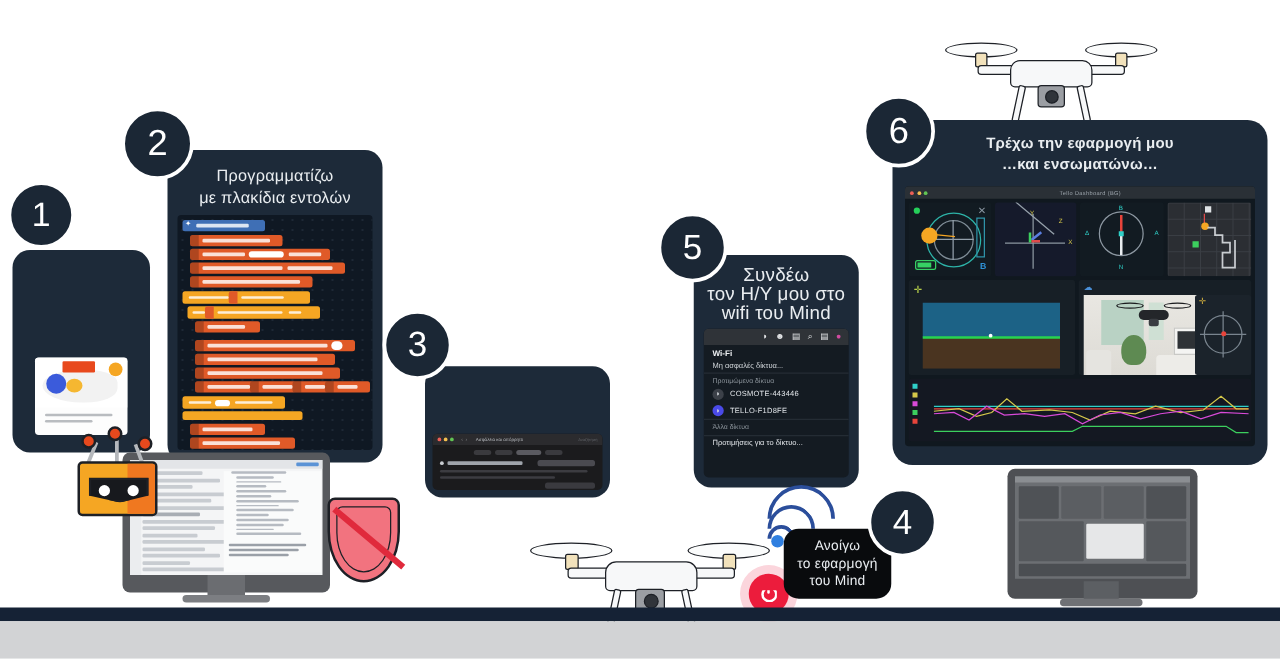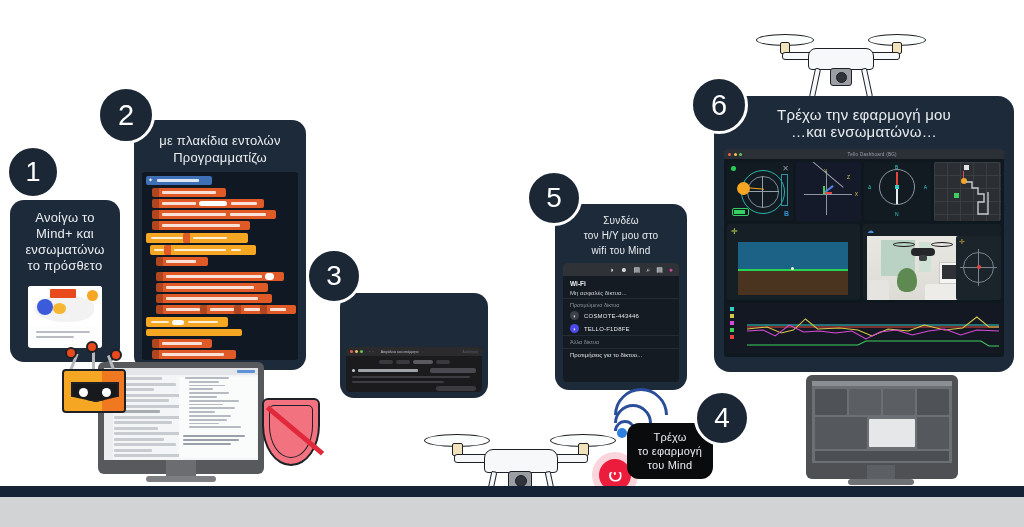--- a/index.html
+++ b/index.html
@@ -69,21 +69,21 @@
   .fw-line { height:2px; background:#3c3c41; border-radius:1px; margin:3px 6px; }
   .fw-btn { height:5px; width:40px; background:#3a3a3f; border-radius:2px; margin:3px 6px 0 auto; }
 
   
   #c4  { left:627px; top:423px; width:86px;  height:56px; border-radius:12px; background:#090b0d;}
   #c4 .card-title { font-size:11px; line-height:14px; padding:7px 4px 0; }
   #n4  { left:694px; top:390px; width:56px;  height:56px; font-size:28px; }
 
   
   #c5  { left:555px; top:204px; width:132px; height:186px; }
-  #c5 .card-title { font-size:10px; line-height:15px; padding:9px 5px 0; }
+  #c5 .card-title { font-size:15px; line-height:15px; padding:9px 5px 0; }
   #n5  { left:526px; top:170px; width:56px;  height:56px; font-size:28px; }
   .wifi-pop { position:absolute; left:8px; top:59px; width:116px; height:119px;
     background:#141b22; border-radius:4px; overflow:hidden; }
   .wifi-menubar { height:13px; background:#2f3338; display:flex; align-items:center;
     justify-content:flex-end; gap:6px; padding:0 6px; }
   .mb-ico { font-size:7px; color:#e6e8ea; line-height:1; }
   .wifi-sec { padding:4px 7px 2px; }
   .wifi-h { font-size:6.5px; font-weight:bold; color:#eef1f3; }
   .wifi-sub { font-size:6px; color:#cfd4d8; margin-top:3px; }
   .wifi-grp { font-size:5.5px; color:#8d959c; padding:3px 7px 1px;
@@ -91,21 +91,21 @@
   .wifi-row { display:flex; align-items:center; gap:5px; padding:2px 7px; }
   .wifi-ico { width:9px; height:9px; border-radius:50%; background:#3b4048;
     display:flex; align-items:center; justify-content:center; font-size:6px; color:#d9dde1; }
   .wifi-ico.on { background:#4a4ae8; }
   .wifi-name { font-size:6px; color:#e2e6ea; letter-spacing:.2px; }
   .wifi-foot { font-size:6px; color:#dfe3e7; padding:3px 7px;
     border-top:1px solid #242c34; margin-top:2px; }
 
   
   #c6  { left:714px; top:96px; width:300px; height:276px; border-radius:16px; }
-  #c6 .card-title { font-size:15px; line-height:17px; padding:10px 10px 0; }
+  #c6 .card-title { font-size:12px; line-height:17px; padding:10px 10px 0;font-weight:bold; }
   #n6  { left:690px; top:76px; width:58px; height:58px; font-size:29px; }
   .dash { position:absolute; left:10px; top:53px; width:280px; height:208px;
     background:#10181f; border-radius:3px; overflow:hidden; }
   .dash-bar { height:10px; background:#2a3036; display:flex; align-items:center; padding:0 4px; gap:2.5px; }
   .dash-title { flex:1; text-align:center; font-size:4.5px; color:#9aa2aa; letter-spacing:.3px; }
   .dash-body { position:absolute; left:3px; top:13px; right:3px; bottom:3px; }
   .dpanel { position:absolute; background:#171f26; border-radius:2px; overflow:hidden; }
   .ring { position:absolute; border-radius:50%; border:1px solid; }
   .crosshair-h, .crosshair-v { position:absolute; background:#93a0ab; }
 
@@ -340,22 +340,22 @@
             <polyline fill="none" stroke="#3ccf5e" stroke-width="1" points="0,40 110,40 118,36 232,36 240,41 250,41"></polyline>
           </svg>
         </div>
       </div>
     </div>
   </div>
   <div class="circle" id="n6">6</div>
 
   <div class="card" id="c2">
     <div class="card-title">
+      <div>Προγραμματίζω</div>
       <div>με πλακίδια εντολών</div>
-      <div>Προγραμματίζω</div>
     </div>
     <div class="blockcanvas">
       <div class="bgrid"></div>
 
       <div class="blk" style="left:4px; top:4px; width:66px; height:9px; background:#3f6fb5;">
         <span style="width:7px;height:7px;margin:0 2px;color:#fff;font-size:6px;line-height:7px;">✦</span>
         <span class="txt" style="width:42px;"></span>
       </div>
       <div class="blk" style="left:10px; top:16px; width:74px; height:9px; background:#e05a28;">
           <span class="notch"></span>
@@ -426,26 +426,20 @@
         </div>
       <div class="blk" style="left:10px; top:178px; width:84px; height:9px; background:#e05a28;">
           <span class="notch"></span>
           <span class="txt" style="width:62px;"></span>
         </div>
     </div>
   </div>
   <div class="circle" id="n2">2</div>
 
   <div class="card" id="c1">
-    <div class="card-title">
-      <div>Ανοίγω το</div>
-      <div>Mind+ και</div>
-      <div>ενσωματώνω</div>
-      <div>το πρόσθετο</div>
-    </div>
     <div class="ext-thumb">
       <div class="ext-img">
         <div class="ext-blob"></div>
         <div class="ext-dots"></div>
         <div class="ext-dots2"></div>
         <div class="ext-stem"></div>
         <div class="ext-badge"></div>
       </div>
       <div class="ext-lines">
         <i style="width:54px;"></i>
@@ -636,21 +630,21 @@
 
   <div id="waves">
     <span class="wv" style="left:2px;  bottom:-2px; width:22px; height:22px;"></span>
     <span class="wv" style="left:2px;  bottom:-2px; width:38px; height:38px;"></span>
     <span class="wv" style="left:2px;  bottom:-2px; width:54px; height:54px;"></span>
     <span class="wv-dot"></span>
   </div>
 
   <div class="card" id="c4">
     <div class="card-title">
-      <div>Τρέχω</div>
+      <div>Ανοίγω</div>
       <div>το εφαρμογή</div>
       <div>του Mind</div>
     </div>
   </div>
   <div class="circle" id="n4">4</div>
 
   <div class="band-navy"></div>
   <div class="band-gray"></div>
 
 </div>

